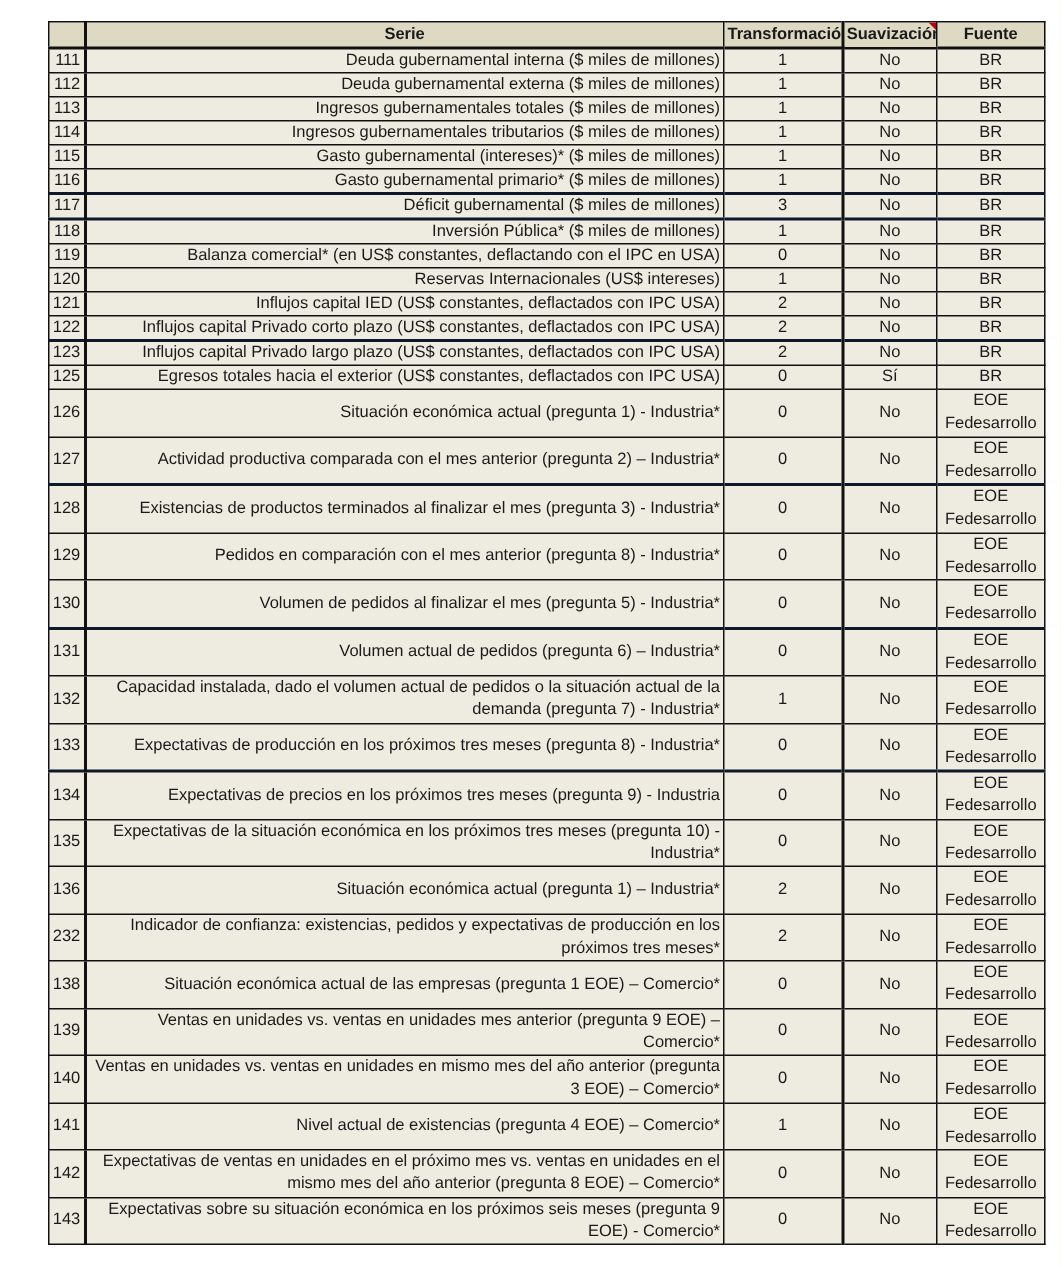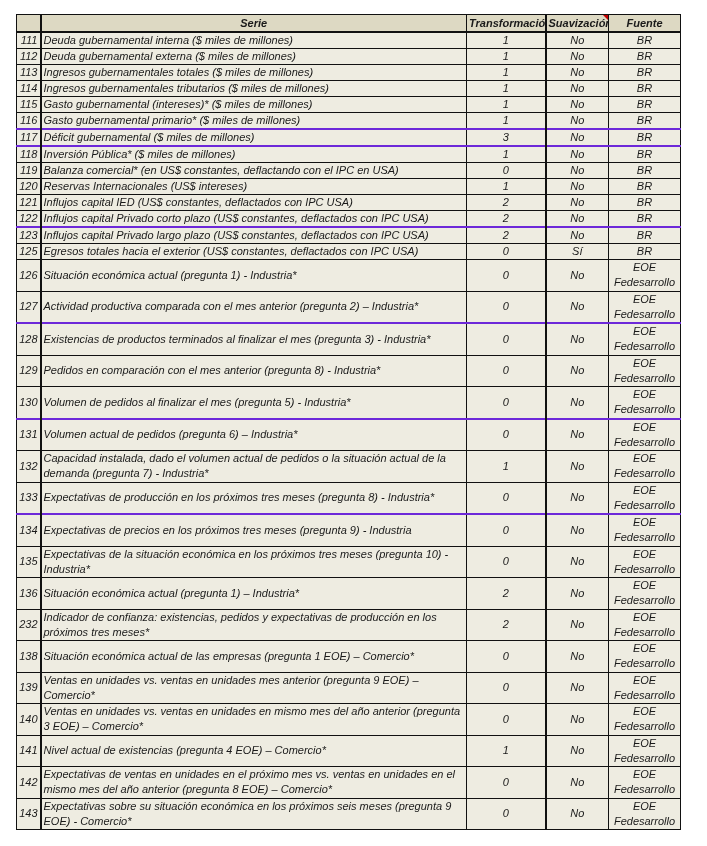--- a/index.html
+++ b/index.html
@@ -1,30 +1,30 @@
 <!DOCTYPE html>
 <html><head>
 <meta charset="utf-8">
 <style>
   html, body { margin:0; padding:0; background:#ffffff; }
   body { width:707px; height:846px; position:relative; overflow:hidden;
          font-family:"Liberation Sans", sans-serif; color:#1a1a1a; }
-  table { position:absolute; left:16px; top:14px; border-collapse:collapse;
-          table-layout:fixed; width:664px; background:#eeece1;font-style:italic; }
+  table { position:absolute; left:32px; top:14px; border-collapse:collapse;
+          table-layout:fixed; width:664px; background:#eeece1; }
   td, th { border:1px solid #111; font-size:11px; line-height:15px; padding:0 2px;
            overflow:hidden; }
   th { background:#ddd9c3; font-weight:bold; height:16px; text-align:center; white-space:nowrap; border-bottom:2px solid #111; }
   th.num { border-right:2px solid #111; }
   td.num { text-align:right; border-right:2px solid #111; padding-right:2px; }
   td.c { text-align:center; }
   tr.s td { height:14.8px; white-space:nowrap; }
   tr.t td { height:30.5px; }
-  td.serie { text-align:left; }
+  td.serie { text-align:right; }
   td.tr, th.tr { border-right:2px solid #111; }
-  tr.thick td { border-top:2px solid #6d28d9;margin-left:18px; }
+  tr.thick td { border-top:2px solid #0f172a;margin-left:18px; }
   .note { position:relative; }
   .note::after { content:""; position:absolute; right:0; top:0; width:0; height:0;
                  border-top:5px solid #c00000; border-left:5px solid transparent; }
   .src { display:block; line-height:15px; }
   col.cn { width:24px; } col.cs { width:426px; } col.ct { width:79px; }
   col.cu { width:63px; } col.cf { width:72px; }
 </style>
 </head>
 <body>
 

